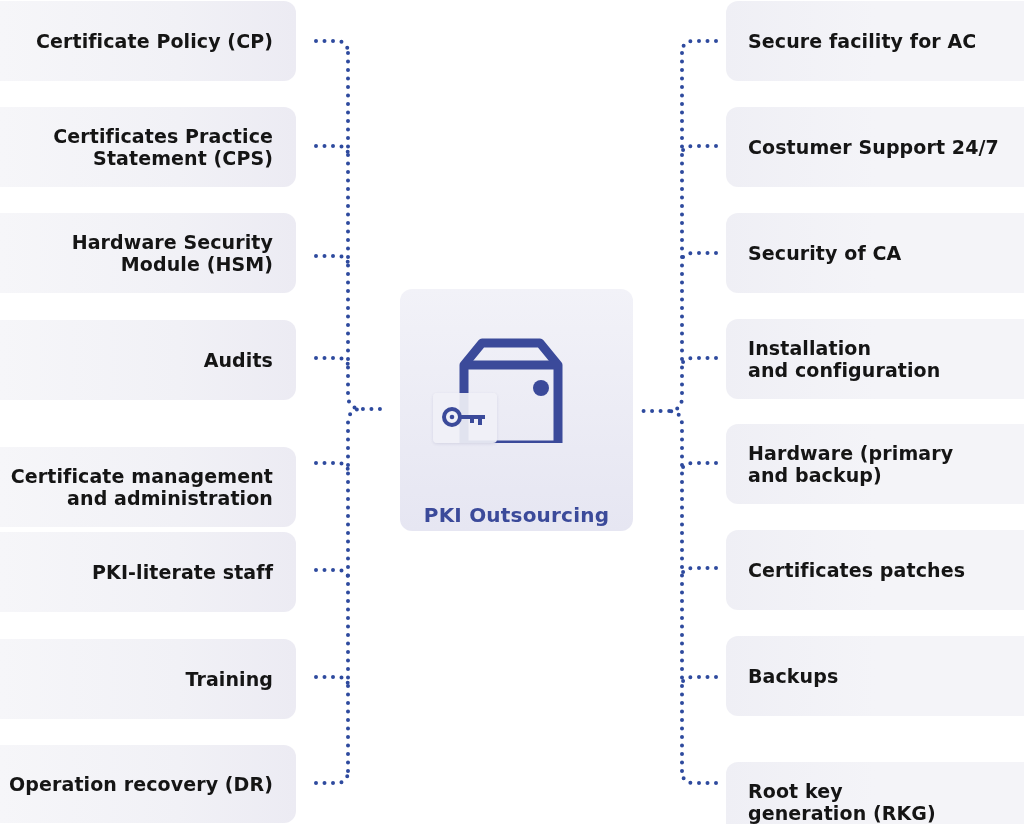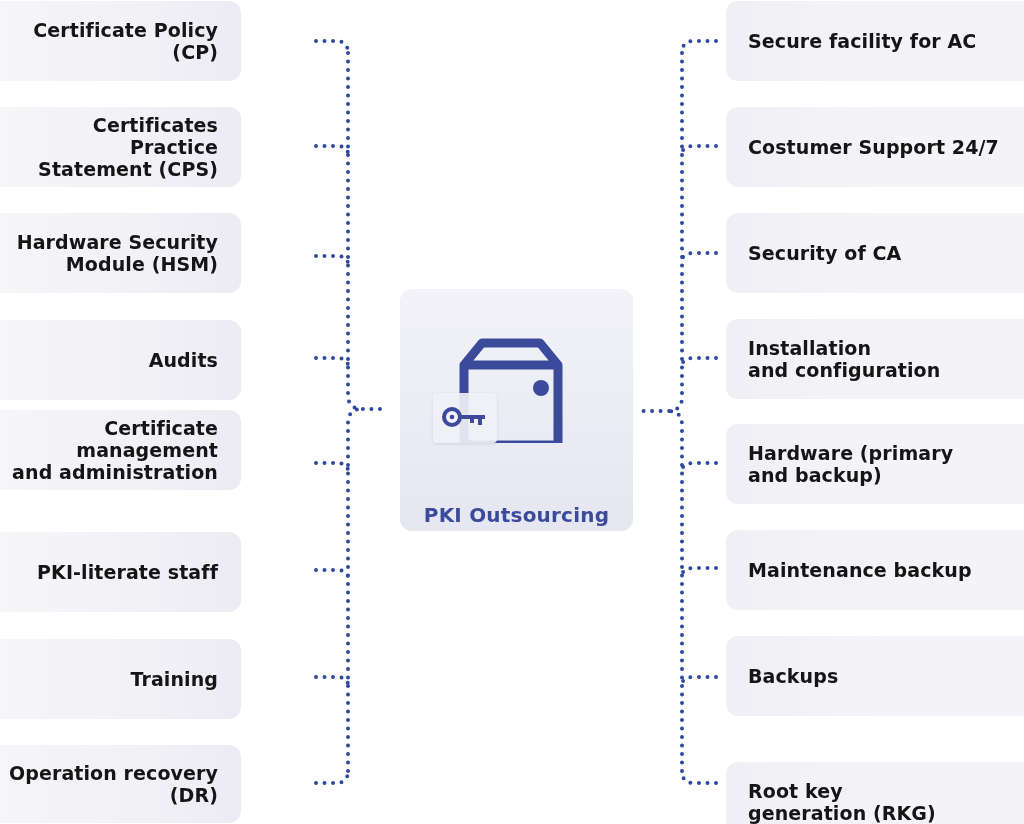--- a/index.html
+++ b/index.html
@@ -7,21 +7,21 @@
       width: 1024px; height: 824px; position: relative; overflow: hidden;
       background: #ffffff;
       font-family: "DejaVu Sans", "Liberation Sans", sans-serif;
     }
     .card {
       position: absolute; height: 80px;
       border-radius: 12px;
       background: linear-gradient(90deg, #f6f6f9 0%, #f1f1f6 60%, #ecebf3 100%);
       display: flex; align-items: center; box-sizing: border-box;
     }
-    .card.left { left: 0; width: 241px; justify-content: flex-end; padding-right: 23px; border-radius: 0 12px 12px 0; }
+    .card.left { left: 0; width: 296px; justify-content: flex-end; padding-right: 23px; border-radius: 0 12px 12px 0; }
     .card.right { left: 726px; width: 298px; justify-content: flex-start; padding-left: 22px; border-radius: 12px 0 0 12px;
       background: linear-gradient(90deg, #efeff5 0%, #f4f4f8 50%, #f4f4f8 100%); }
     .card .label {
       font-weight: bold; font-size: 19px; line-height: 22px; color: #151515;
       white-space: pre-line; letter-spacing: 0.1px;
     }
     .card.left .label { text-align: right; }
     .card.right .label { text-align: left; }
 
     #connectors { position: absolute; left: 0; top: 0; width: 1024px; height: 824px; pointer-events: none; }
@@ -78,21 +78,21 @@
       <span class="label">Certificates Practice
 Statement (CPS)</span>
     </div>
   <div class="card left" style="top:213px">
       <span class="label">Hardware Security
 Module (HSM)</span>
     </div>
   <div class="card left" style="top:320px">
       <span class="label">Audits</span>
     </div>
-  <div class="card left" style="top:410px">
+  <div class="card left" style="top:447px">
       <span class="label">Certificate management
 and administration</span>
     </div>
   <div class="card left" style="top:532px">
       <span class="label">PKI-literate staff</span>
     </div>
   <div class="card left" style="top:639px">
       <span class="label">Training</span>
     </div>
   <div class="card left" style="top:745px; height:78px">
@@ -112,21 +112,21 @@
     </div>
   <div class="card right" style="top:319px">
       <span class="label">Installation
 and configuration</span>
     </div>
   <div class="card right" style="top:424px">
       <span class="label">Hardware (primary
 and backup)</span>
     </div>
   <div class="card right" style="top:530px">
-      <span class="label">Maintenance backup</span>
+      <span class="label">Certificates patches</span>
     </div>
   <div class="card right" style="top:636px">
       <span class="label">Backups</span>
     </div>
   <div class="card right" style="top:762px; height:80px">
       <span class="label">Root key
 generation (RKG)</span>
     </div>
 </div>
 

